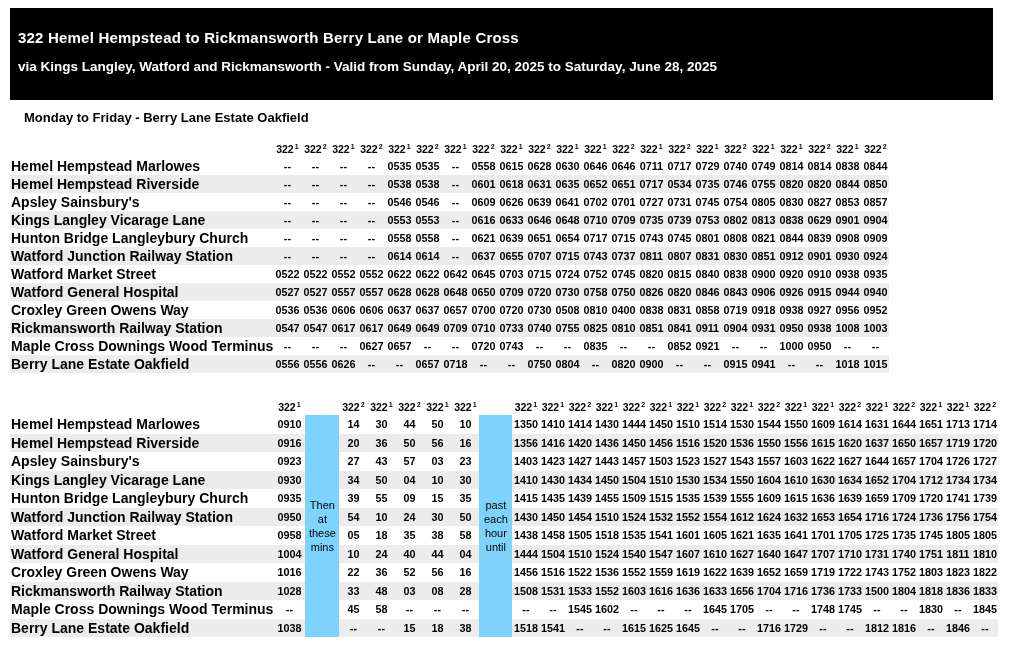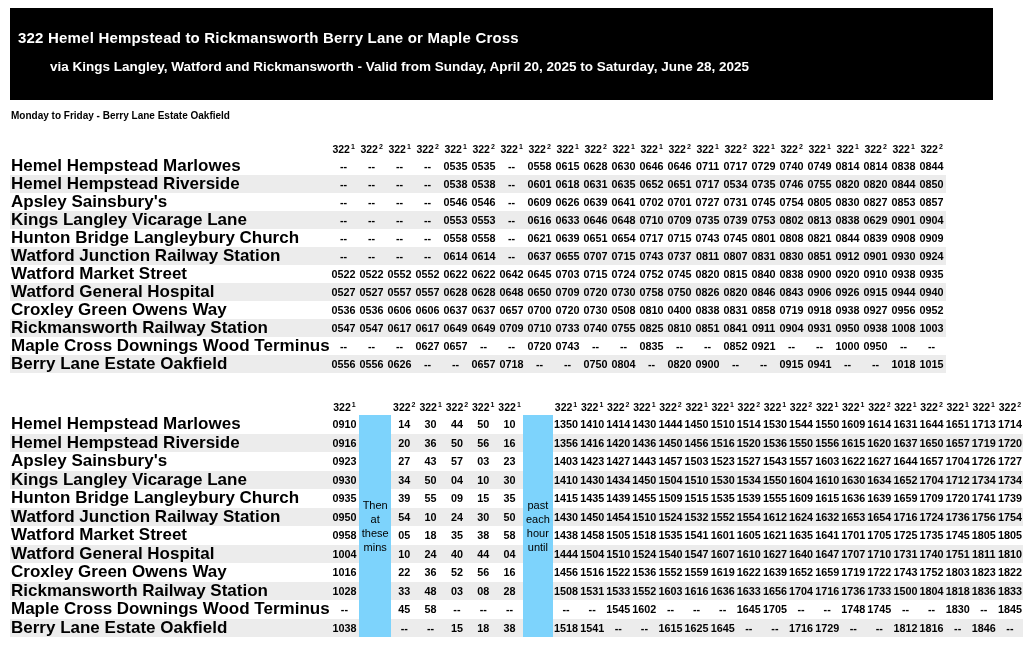--- a/index.html
+++ b/index.html
@@ -2,32 +2,32 @@
 <html><head>
 <meta charset="utf-8">
 <style>
   html,body{margin:0;padding:0;background:#fff;}
   .page{position:relative;width:1023px;height:652px;background:#fff;overflow:hidden;
         font-family:"Liberation Sans", sans-serif;color:#000;}
   .header-bar{position:absolute;left:10px;top:8px;width:983px;height:92px;
         background:var(--header-bg,#000);color:var(--header-text,#fff);
         box-sizing:border-box;padding:21px 24px 0 8px;}
   .header-title{font-size:15px;font-weight:bold;letter-spacing:.2px;}
-  .header-subtitle{margin-top:13px;font-size:13.5px;font-weight:bold;margin-left:32px;}
-  .section-title{position:absolute;left:11px;top:110px;font-size:10px;font-weight:bold;}
+  .header-subtitle{margin-top:13px;font-size:13.5px;font-weight:bold;}
+  .section-title{position:absolute;left:24px;top:110px;font-size:13px;font-weight:bold;}
   table{border-collapse:collapse;table-layout:fixed;position:absolute;left:10px;}
   #t1{top:141px;} #t2{top:399px;}
   th,td{padding:0;font-weight:bold;font-size:10.8px;text-align:center;white-space:nowrap;
         height:18px;line-height:18px;overflow:hidden;}
   #t1 thead th{height:16px;line-height:16px;}
   #t2 thead th{height:16px;line-height:16px;}
   #t2 tbody td{height:18.5px;line-height:18.5px;}
   th.rt{font-size:10.5px;}
   .rt sup{font-size:7px;line-height:0;vertical-align:super;margin-left:1px;}
-  td.stop{text-align:left;font-size:17px;padding-left:1px;}
+  td.stop{text-align:left;font-size:14px;padding-left:1px;}
   th.stop-col{width:200px;}
   .w-t1{width:28px;}
   .w-first{width:32px;}
   .w-then{width:34px;}
   .w-min{width:28px;}
   .w-past{width:33px;}
   .w-time{width:27px;}
   tr.stripe td{background:var(--stripe,#ececec);}
   td.note{background:#7dd3fc;font-weight:normal;font-size:11px;vertical-align:middle;
         height:auto;line-height:14px;}

